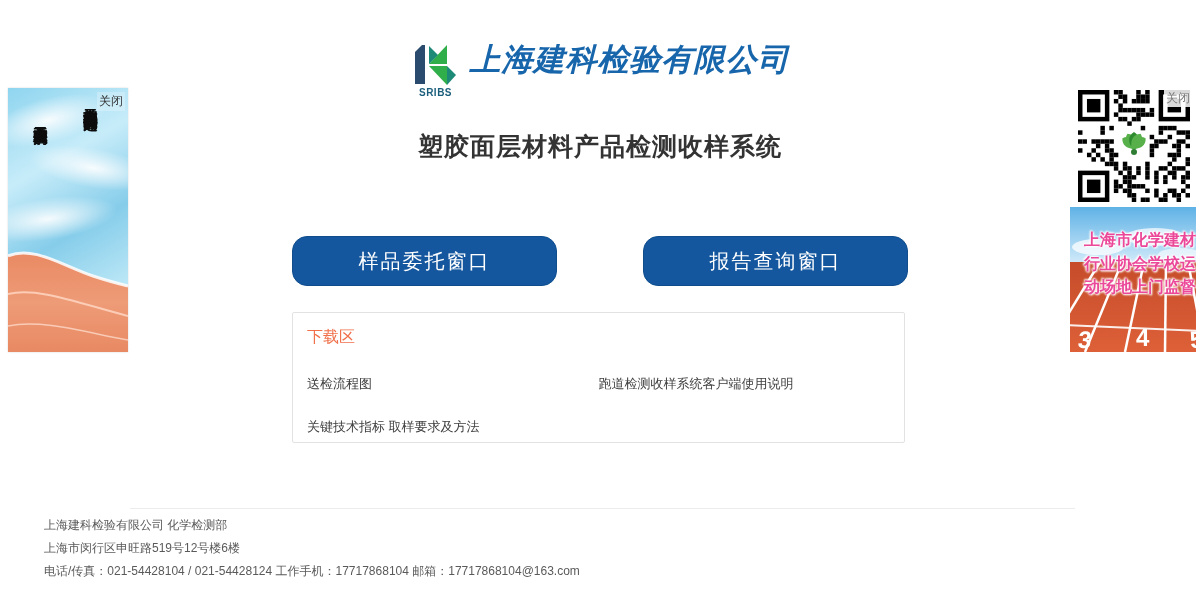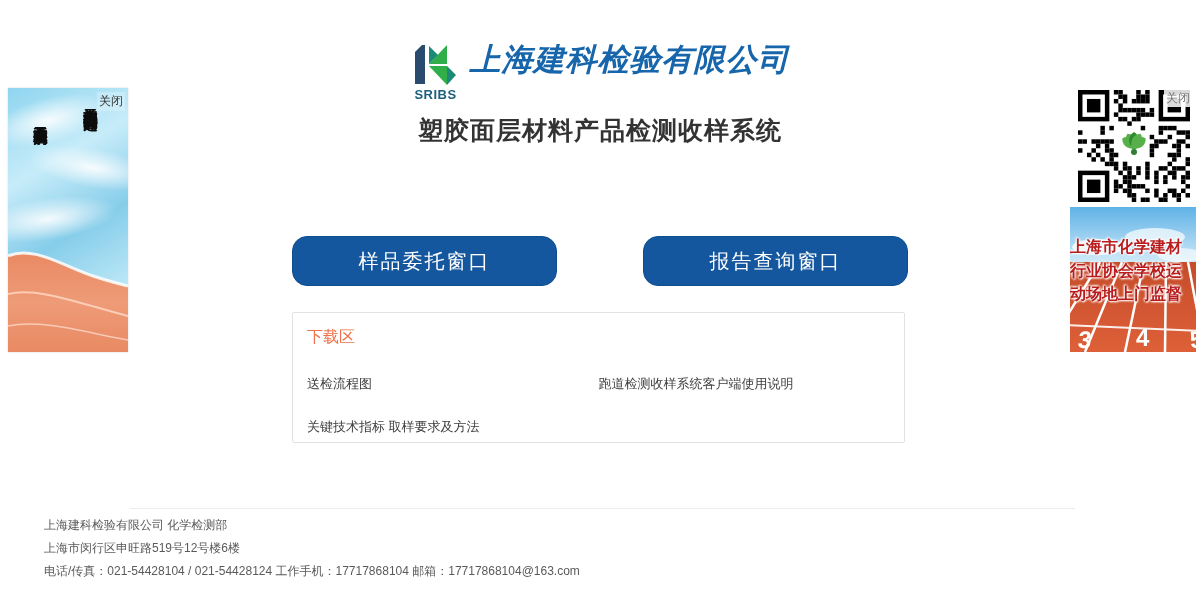--- a/index.html
+++ b/index.html
@@ -22,25 +22,25 @@
   .lb-sand{position:absolute;left:0;bottom:0;width:120px;height:264px;}
   .lb-close{position:absolute;top:4px;right:3px;font-size:12px;color:#333;cursor:pointer;padding:1px 2px;background:rgba(255,255,255,.25);}
   .lb-col{position:absolute;writing-mode:vertical-rl;text-orientation:upright;font-weight:bold;font-size:14px;letter-spacing:.5px;color:#0d0d0d;cursor:pointer;}
   .lb-col.right{left:70px;top:9px;line-height:26px;}
   .lb-col.left{left:20px;top:27px;line-height:26px;}
 
   
   .brand{position:absolute;top:42px;left:0;width:100%;display:flex;justify-content:center;align-items:flex-start;gap:9px;}
   .logo-box{width:50px;text-align:center;}
   .logo-box svg{display:block;margin:0 auto;}
-  .logo-sribs{font-size:13px;font-weight:bold;color:#1c5f7d;letter-spacing:.5px;margin-top:1px;}
+  .logo-sribs{font-size:10px;font-weight:bold;color:#1c5f7d;letter-spacing:.5px;margin-top:1px;}
   .brand-text{text-align:left;font-style:italic;}
   .company-cn{font-size:31px;font-weight:bold;color:var(--brand-blue,#1766ab);line-height:36px;letter-spacing:1px;}
   .company-en{font-size:13.5px;font-weight:bold;color:var(--brand-teal,#2a7795);margin-top:2px;letter-spacing:.2px;}
-  .sys-title{position:absolute;top:114px;left:0;width:100%;text-align:center;font-size:25px;font-weight:600;color:#333;letter-spacing:1px;}
+  .sys-title{position:absolute;top:130px;left:0;width:100%;text-align:center;font-size:25px;font-weight:600;color:#333;letter-spacing:1px;}
 
   
   .btn-row{position:absolute;top:236px;left:0;width:100%;display:flex;justify-content:center;gap:86px;}
   .win-btn{width:263px;height:48px;background:var(--primary-blue,#14579e);border:1px solid #0f4d8d;border-radius:15px;
     color:#fff;font-size:20px;letter-spacing:2px;display:flex;align-items:center;justify-content:center;cursor:pointer;}
 
   
   .dl-box{position:absolute;top:312px;left:292px;width:613px;height:131px;border:1px solid #e2e2e2;border-radius:2px;background:#fff;box-sizing:border-box;}
   .dl-title{margin:14px 0 0 14px;font-size:16px;color:var(--accent-orange,#f0704a);}
   .dl-links{display:grid;grid-template-columns:1fr 1fr;margin:27px 14px 0 14px;row-gap:25px;font-size:13px;color:#404040;}
@@ -48,21 +48,21 @@
 
   
   .footer-sep{position:absolute;top:508px;left:130px;width:945px;border-top:1px solid #ececec;}
   .footer{position:absolute;top:514px;left:0;width:100%;text-align:left;font-size:12px;color:#5a5a5a;line-height:23px;padding-left:44px;}
 
   
   .qr-wrap{position:absolute;left:1078px;top:90px;width:112px;height:112px;background:#fff;}
   .qr-close{position:absolute;left:1164px;top:90px;font-size:12px;color:#777;background:rgba(255,255,255,.85);padding:0 2px;cursor:pointer;}
   .track-banner{position:absolute;left:1070px;top:207px;width:126px;height:145px;overflow:hidden;}
   .tb-bg{position:absolute;inset:0;}
-  .tb-text{position:absolute;top:28px;left:0;width:100%;text-align:left;font-weight:bold;font-size:16px;line-height:23.5px;color:#b91c1c;
+  .tb-text{position:absolute;top:21px;left:0;width:100%;text-align:right;font-weight:bold;font-size:16px;line-height:23.5px;color:#ec4899;
     text-shadow:0 0 2px #fff,0 0 3px #fff,1px 1px 2px #fff,-1px -1px 2px #fff;}
 </style>
 </head>
 <body>
 
 <div class="screen" style="--primary-blue: #14579e; --brand-blue: #1766ab; --brand-teal: #2a7795; --accent-orange: #f0704a;">
 
   <div class="left-banner">
     <div class="lb-sky">
       <div class="lb-cloud c1"></div>

